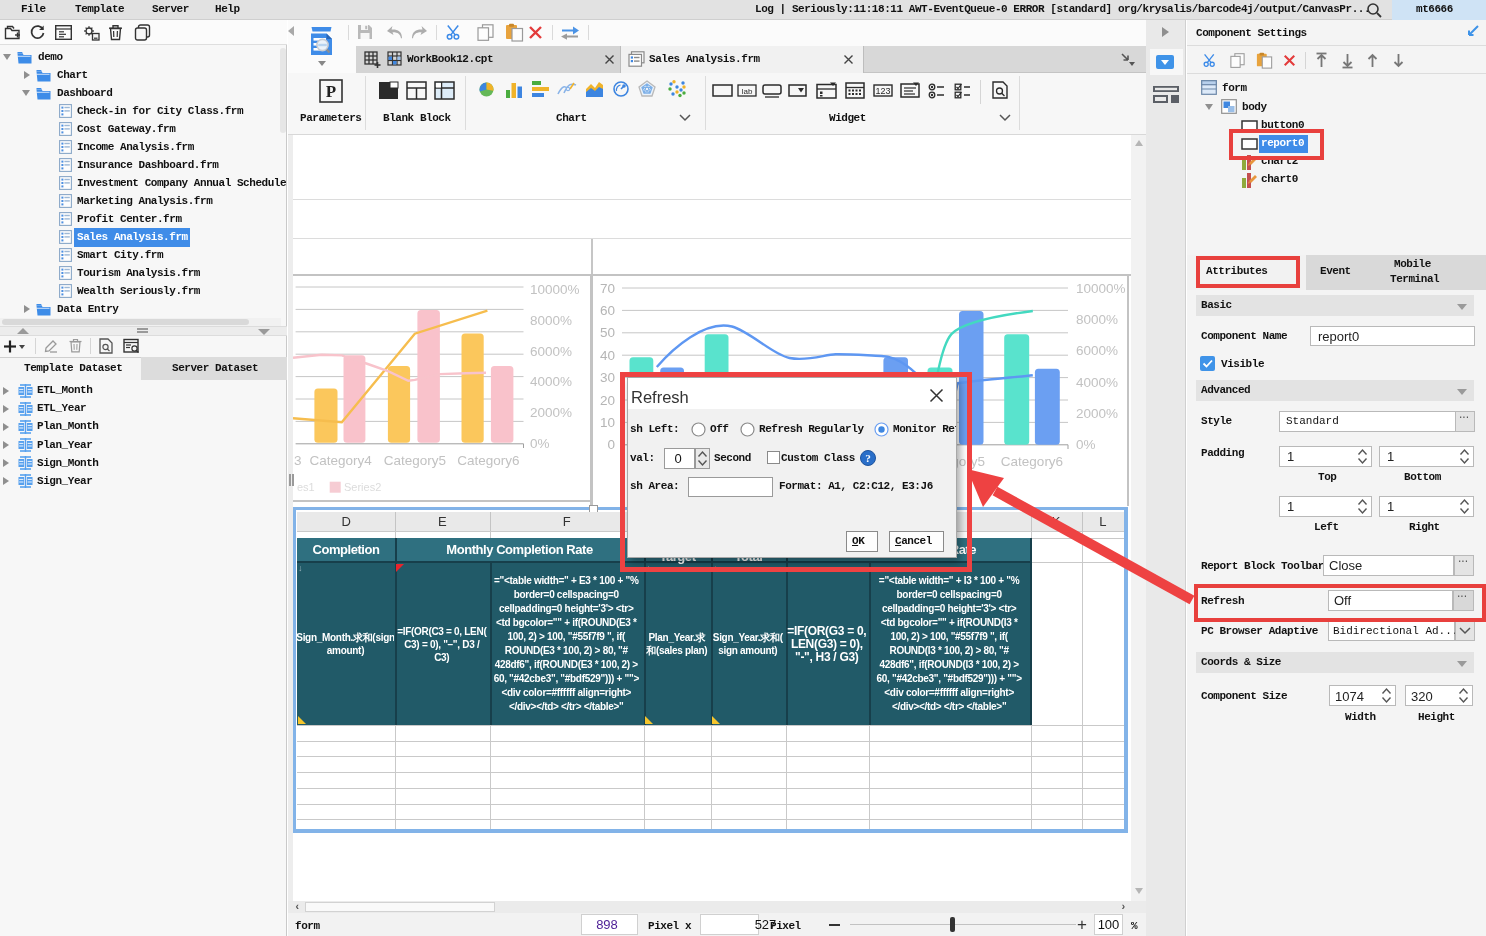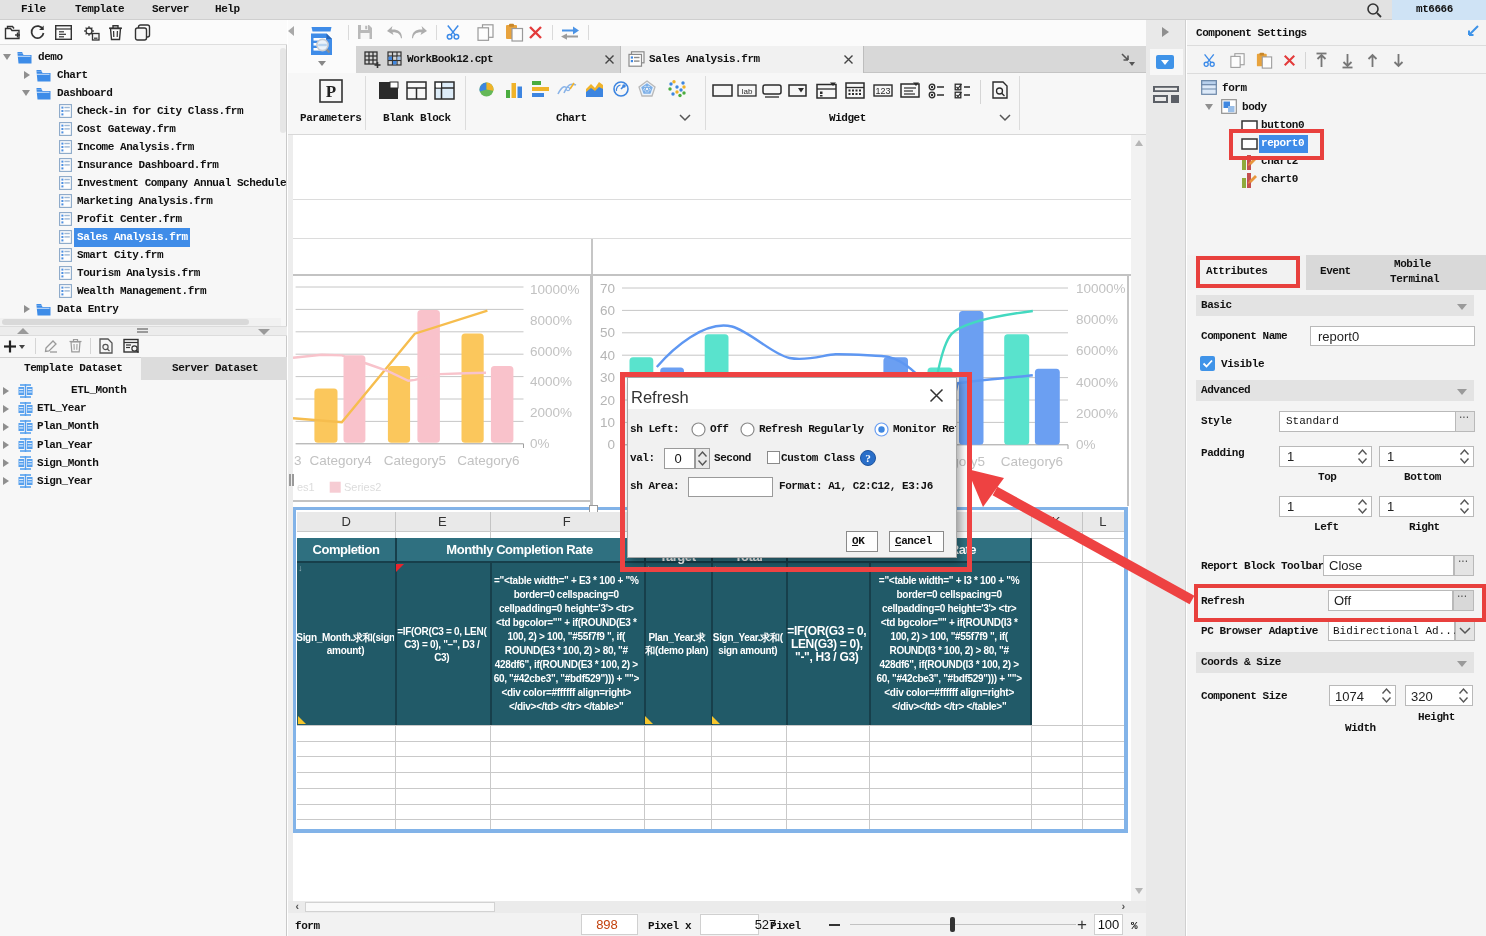--- a/index.html
+++ b/index.html
@@ -12,20 +12,21 @@
 </style>
 </head>
 <body>
 <div class="abs" id="root" style="left:0;top:0;width:1486px;height:936px;">
 
 <div class="abs" style="left:0;top:0;width:1486px;height:20px;background:#e2e2e2;border-bottom:1px solid #cfcfcf;"></div>
 <div class="abs b" style="left:21px;top:3px;font-size:11px;color:#111;">File</div>
 <div class="abs b" style="left:75px;top:3px;font-size:11px;color:#111;">Template</div>
 <div class="abs b" style="left:152px;top:3px;font-size:11px;color:#111;">Server</div>
 <div class="abs b" style="left:215px;top:3px;font-size:11px;color:#111;">Help</div>
+<div class="abs b" style="left:755px;top:3px;font-size:11px;color:#111;white-space:nowrap;">Log | Seriously:11:18:11 AWT-EventQueue-0 ERROR [standard] org/krysalis/barcode4j/output/CanvasPr...</div>
 <svg class="abs" style="left:1366px;top:2px;" width="17" height="17" viewBox="0 0 17 17">
       <circle cx="7" cy="7" r="5" fill="none" stroke="#333" stroke-width="1.6"></circle>
       <line x1="11" y1="11" x2="15" y2="15" stroke="#333" stroke-width="1.8"></line>
     </svg>
 <div class="abs" style="left:1392px;top:0;width:94px;height:20px;background:#cfe3f5;"></div>
 <div class="abs b" style="left:1416px;top:3px;font-size:11px;color:#111;">mt6666</div>
 
 <div class="abs" style="left:0;top:20px;width:287px;height:916px;background:#f7f7f7;border-right:1px solid #c9c9c9;"></div>
 <div class="abs" style="left:0;top:20px;width:287px;height:25px;background:#fbfbfb;border-bottom:1px solid #dedede;"></div>
 <div class="abs" id="lefttoolbar">
@@ -181,21 +182,21 @@
       </svg>
       <div class="abs" style="left:77px;top:266.88px;color:#111;white-space:nowrap;">Tourism Analysis.frm</div>
       <svg class="abs" style="left:59px;top:284.4px;" width="13" height="14" viewBox="0 0 13 14">
         <rect x="0.6" y="0.6" width="11.8" height="12.8" fill="#fdfdfd" stroke="#8aa8c8" stroke-width="1.1"></rect>
         <rect x="2.4" y="2.6" width="2" height="2" fill="#4d8fe0"></rect>
         <rect x="5.4" y="2.8" width="5.4" height="1.4" fill="#9db8d6"></rect>
         <rect x="2.4" y="6" width="2" height="2" fill="#4d8fe0"></rect>
         <rect x="5.4" y="6.2" width="5.4" height="1.4" fill="#9db8d6"></rect>
         <rect x="2.4" y="9.4" width="2" height="2" fill="#4d8fe0"></rect>
       </svg>
-      <div class="abs" style="left:77px;top:284.9px;color:#111;white-space:nowrap;">Wealth Management.frm</div>
+      <div class="abs" style="left:77px;top:284.9px;color:#111;white-space:nowrap;">Wealth Seriously.frm</div>
       <div class="abs" style="left:24px;top:305px;width:0;height:0;border-top:4px solid transparent;border-bottom:4px solid transparent;border-left:6px solid #8f8f8f;"></div>
       <svg class="abs" style="left:36px;top:303px;" width="15" height="13" viewBox="0 0 15 13">
         <path d="M0.5 2.5 h5 l1.2 1.5 h7.8 v8.5 h-13z" fill="#3d8ce8"></path>
         <path d="M0.5 2.5 v-1.5 h4.5 l1 1.5z" fill="#3d8ce8"></path>
         <rect x="0.5" y="4.8" width="13" height="0.9" fill="#fff" opacity="0.85"></rect>
       </svg>
       <div class="abs" style="left:57px;top:303px;">Data Entry</div>
     </div>
 
 <div class="abs" style="left:0;top:318px;width:281px;height:8px;background:#f1f1f1;"></div>
@@ -252,21 +253,21 @@
         <line x1="2" y1="13" x2="13" y2="13" stroke="#56a0ee" stroke-width="1.6"></line>
         <rect x="0.5" y="3" width="5.6" height="8" fill="#56a0ee"></rect>
         <rect x="8.9" y="3" width="5.6" height="8" fill="#56a0ee"></rect>
         <g stroke="#fff" stroke-width="0.9">
           <line x1="1.2" y1="5.4" x2="5.4" y2="5.4"></line>
           <line x1="1.2" y1="8" x2="5.4" y2="8"></line>
           <line x1="9.6" y1="5.4" x2="13.8" y2="5.4"></line>
           <line x1="9.6" y1="8" x2="13.8" y2="8"></line>
         </g>
       </svg>
-      <div class="abs" style="left:37px;top:384.2px;margin-left:34px;">ETL_Month</div>
+      <div class="abs" style="left:37px;top:384.2px;">ETL_Month</div>
       <div class="abs" style="left:3px;top:404.8px;width:0;height:0;border-top:4px solid transparent;border-bottom:4px solid transparent;border-left:6px solid #8f8f8f;"></div>
       <svg class="abs" style="left:18px;top:401.8px;" width="15" height="14" viewBox="0 0 15 14">
         <line x1="7.5" y1="0" x2="7.5" y2="14" stroke="#56a0ee" stroke-width="1.4"></line>
         <line x1="2" y1="1" x2="13" y2="1" stroke="#56a0ee" stroke-width="1.6"></line>
         <line x1="2" y1="13" x2="13" y2="13" stroke="#56a0ee" stroke-width="1.6"></line>
         <rect x="0.5" y="3" width="5.6" height="8" fill="#56a0ee"></rect>
         <rect x="8.9" y="3" width="5.6" height="8" fill="#56a0ee"></rect>
         <g stroke="#fff" stroke-width="0.9">
           <line x1="1.2" y1="5.4" x2="5.4" y2="5.4"></line>
           <line x1="1.2" y1="8" x2="5.4" y2="8"></line>
@@ -775,21 +776,21 @@
 border=0 cellspacing=0
 cellpadding=0 height='3'&gt; &lt;tr&gt;
 &lt;td bgcolor="" + if(ROUND(E3 *
 100, 2) &gt; 100, "#55f7f9 ", if(
 ROUND(E3 * 100, 2) &gt; 80, "#
 428df6", if(ROUND(E3 * 100, 2) &gt;
 60, "#42cbe3", "#bdf529"))) + ""&gt;
 &lt;div color=#ffffff align=right&gt;
 &lt;/div&gt;&lt;/td&gt; &lt;/tr&gt; &lt;/table&gt;"</div>
         <div class="abs sans b" style="left:644px;top:563px;width:65.70000000000005px;height:162px;display:flex;align-items:center;justify-content:center;text-align:center;font-size:10px;line-height:13px;color:#fff;letter-spacing:-0.3px;overflow:hidden;white-space:pre;">Plan_Year.求
-和(demo plan)</div>
+和(sales plan)</div>
         <div class="abs sans b" style="left:710.7px;top:563px;width:74.19999999999993px;height:162px;display:flex;align-items:center;justify-content:center;text-align:center;font-size:10px;line-height:13px;color:#fff;letter-spacing:-0.3px;overflow:hidden;white-space:pre;">Sign_Year.求和(
 sign amount)</div>
         <div class="abs sans b" style="left:785.9px;top:563px;width:81.80000000000007px;height:162px;display:flex;align-items:center;justify-content:center;text-align:center;font-size:12px;line-height:13px;color:#fff;letter-spacing:-0.3px;overflow:hidden;white-space:pre;">=IF(OR(G3 = 0,
 LEN(G3) = 0),
 "-", H3 / G3)</div>
         <div class="abs sans b" style="left:868.7px;top:563px;width:160.89999999999986px;height:162px;display:flex;align-items:center;justify-content:center;text-align:center;font-size:10px;line-height:14px;color:#fff;letter-spacing:-0.3px;overflow:hidden;white-space:pre;">="&lt;table width=" + I3 * 100 + "%
 border=0 cellspacing=0
 cellpadding=0 height='3'&gt; &lt;tr&gt;
 &lt;td bgcolor="" + if(ROUND(I3 *
 100, 2) &gt; 100, "#55f7f9 ", if(
@@ -808,21 +809,21 @@
 
 <div class="abs" style="left:288px;top:901px;width:858px;height:12px;background:#ebebeb;"></div>
 <div class="abs" style="left:305px;top:902px;width:190px;height:10px;background:#f9f9f9;border:1px solid #d2d2d2;"></div>
 <div class="abs b" style="left:294px;top:901px;font-size:11px;color:#555;">‹</div>
 <div class="abs b" style="left:1120px;top:901px;font-size:11px;color:#555;">›</div>
 
 <div class="abs" style="left:288px;top:913px;width:858px;height:23px;background:#f2f2f2;"></div>
 <div class="abs" id="statusbar">
 <div class="abs b" style="left:295px;top:920px;font-size:11px;color:#111;">form</div>
 <div class="abs" style="left:581px;top:914px;width:57px;height:21px;background:#fff;border:1px solid #d0d0d0;"></div>
-<div class="abs sans" style="left:581px;top:917px;width:52px;text-align:center;font-size:13px;color:#c2410c;">898</div>
+<div class="abs sans" style="left:581px;top:917px;width:52px;text-align:center;font-size:13px;color:#4c1d95;">898</div>
 <div class="abs b" style="left:648px;top:920px;font-size:11px;color:#111;">Pixel x</div>
 <div class="abs" style="left:700px;top:914px;width:59px;height:21px;background:#fff;border:1px solid #d0d0d0;"></div>
 <div class="abs sans" style="left:700px;top:917px;width:59px;text-align:center;font-size:13px;color:#111;margin-left:36px;">527</div>
 <div class="abs b" style="left:770px;top:920px;font-size:11px;color:#111;">Pixel</div>
 <div class="abs" style="left:829px;top:924px;width:11px;height:2px;background:#333;"></div>
 <div class="abs" style="left:850px;top:924px;width:226px;height:1px;background:#c2c2c2;"></div>
 <div class="abs" style="left:950px;top:917px;width:5px;height:15px;background:#333;border-radius:2px;"></div>
 <div class="abs sans" style="left:1077px;top:915px;font-size:17px;color:#333;">+</div>
 <div class="abs" style="left:1094px;top:914px;width:29px;height:21px;background:#fff;border:1px solid #d0d0d0;"></div>
 <div class="abs sans" style="left:1094px;top:917px;width:29px;text-align:center;font-size:13px;color:#111;">100</div>
@@ -1005,21 +1006,21 @@
         <path d="M2.5 6.5 L6.5 2 L10.5 6.5" fill="none" stroke="#555" stroke-width="1.4"></path>
         <path d="M2.5 10.5 L6.5 15 L10.5 10.5" fill="none" stroke="#555" stroke-width="1.4"></path>
       </svg>
       <div class="abs sans" style="left:1335px;top:689px;font-size:13px;color:#222;white-space:nowrap;">1074</div>
       <div class="abs" style="left:1405px;top:685px;width:68px;height:21px;background:#fff;border:1px solid #b9b9b9;"></div>
       <svg class="abs" style="left:1457px;top:687px;" width="13" height="17" viewBox="0 0 13 17">
         <path d="M2.5 6.5 L6.5 2 L10.5 6.5" fill="none" stroke="#555" stroke-width="1.4"></path>
         <path d="M2.5 10.5 L6.5 15 L10.5 10.5" fill="none" stroke="#555" stroke-width="1.4"></path>
       </svg>
       <div class="abs sans" style="left:1411px;top:689px;font-size:13px;color:#222;white-space:nowrap;">320</div>
-      <div class="abs b" style="left:1345px;top:711px;font-size:11px;color:#111;white-space:nowrap;margin-top:11px;">Width</div>
+      <div class="abs b" style="left:1345px;top:711px;font-size:11px;color:#111;white-space:nowrap;">Width</div>
       <div class="abs b" style="left:1418px;top:711px;font-size:11px;color:#111;white-space:nowrap;">Height</div>
     </div>
 
 <div class="abs" id="dialog">
 <div class="abs" style="left:627px;top:377px;width:330px;height:181px;background:#fff;border:1px solid #a8a8a8;box-shadow:3px 4px 8px rgba(0,0,0,0.35);"></div>
 <div class="abs sans" style="left:631px;top:388px;font-size:16.5px;color:#333;">Refresh</div>
 <svg class="abs" style="left:929px;top:388px;" width="15" height="15" viewBox="0 0 15 15">
         <path d="M1.5 1.5 L13.5 13.5 M13.5 1.5 L1.5 13.5" stroke="#333" stroke-width="1.5"></path>
       </svg>
 <div class="abs" style="left:628px;top:409px;width:328px;height:148px;background:#f1f1f1;"></div>

